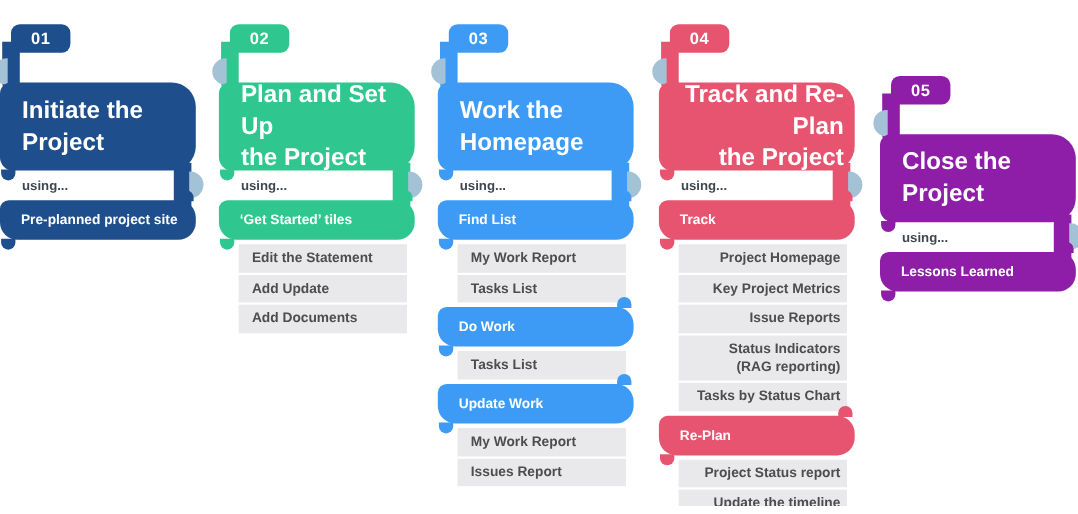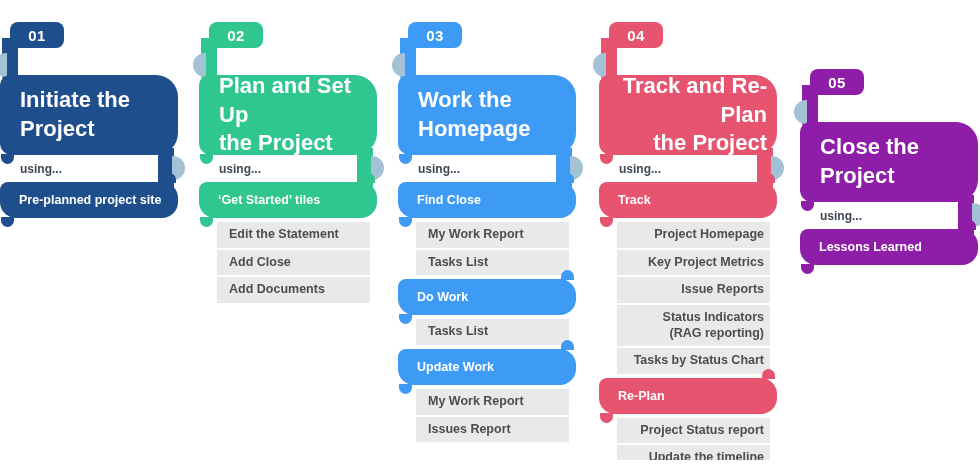--- a/index.html
+++ b/index.html
@@ -120,21 +120,21 @@
     <div class="ring ring-r"></div>
     <div class="using">using...</div>
     <div class="groups">
       <div class="gbanner">
         <i class="curl curl-tr"></i>
         <span class="gbanner-text">‘Get Started’ tiles</span>
         <i class="curl curl-bl"></i>
       </div>
       <div class="items">
         <div class="item">Edit the Statement</div>
-        <div class="item">Add Close</div>
+        <div class="item">Add Update</div>
         <div class="item">Add Documents</div>
       </div>
     </div>
   </section>
 
   <section class="column" style="left: 398px; --c: #3e9bf5;">
     <div class="stem stem-l"></div>
     <div class="ring ring-l"></div>
     <div class="tab">
       <span>03</span>
@@ -143,21 +143,21 @@
       <span class="title-text">Work the
 Homepage</span>
       <i class="curl curl-bl"></i>
     </div>
     <div class="stem stem-r"></div>
     <div class="ring ring-r"></div>
     <div class="using">using...</div>
     <div class="groups">
       <div class="gbanner">
         <i class="curl curl-tr"></i>
-        <span class="gbanner-text">Find Close</span>
+        <span class="gbanner-text">Find List</span>
         <i class="curl curl-bl"></i>
       </div>
       <div class="items">
         <div class="item">My Work Report</div>
         <div class="item">Tasks List</div>
       </div>
       <div class="gbanner">
         <i class="curl curl-tr"></i>
         <span class="gbanner-text">Do Work</span>
         <i class="curl curl-bl"></i>

